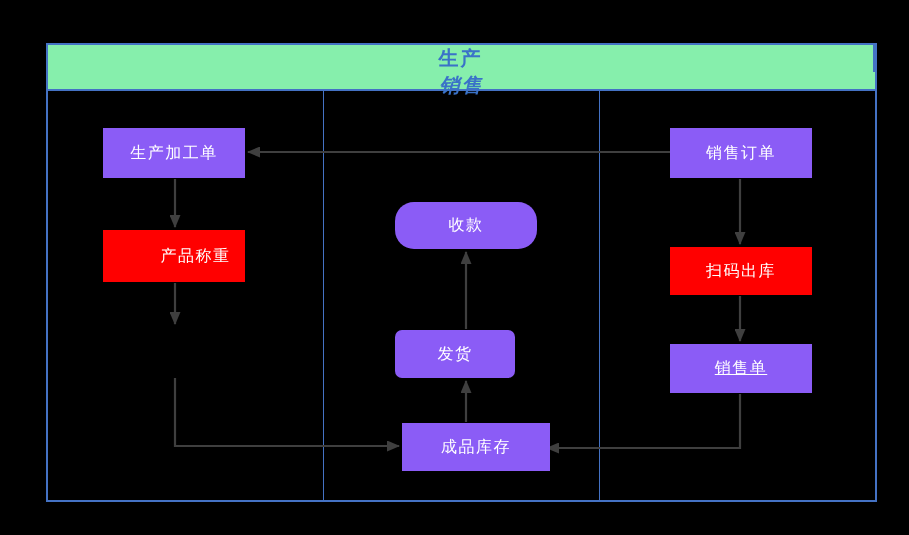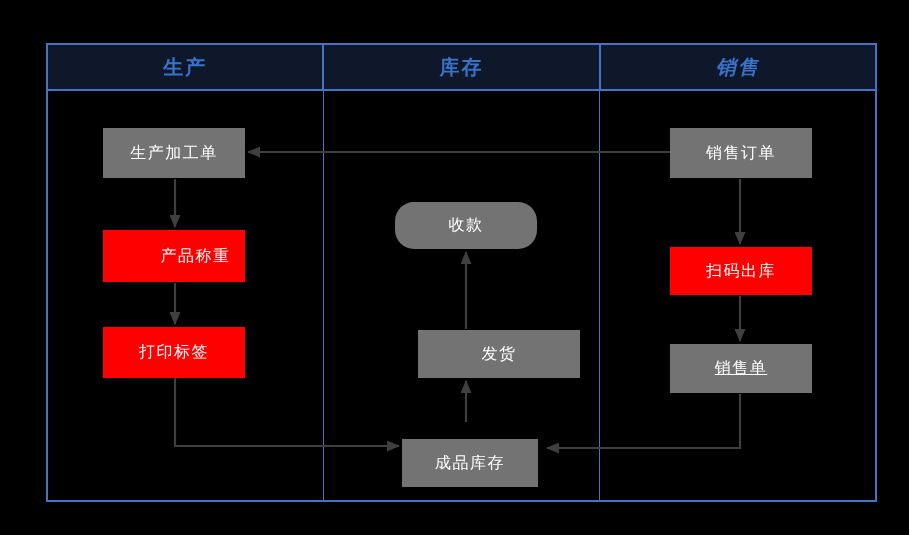--- a/index.html
+++ b/index.html
@@ -23,22 +23,23 @@
     width: 831px;
     height: 459px;
     border: 2px solid #4472C4;
     box-sizing: border-box;
     display: flex;
     flex-direction: column;
   }
   .header-row {
     display: flex;
     height: 44px;
-    background: #0f172a;
+    background: #86efac;
     border-bottom: 2px solid #4472C4;
+    flex-direction: column;
   }
   .header-cell {
     flex: 1;
     display: flex;
     align-items: center;
     justify-content: center;
     border-right: 2px solid #4472C4;
     color: #3A72C8;
     font-size: 20px;
     font-weight: bold;
@@ -60,29 +61,29 @@
   .node {
     position: absolute;
     display: flex;
     align-items: center;
     justify-content: center;
     color: #FFFFFF;
     font-size: 16px;
     letter-spacing: 1.5px;
     box-sizing: border-box;
   }
-  .node-blue { background: #737373; }
+  .node-blue { background: #8b5cf6; }
   .node-red  { background: #FF0000; }
 
   #node-production-order   { left: 103px; top: 128px; width: 142px; height: 50px; }
   #node-product-weighing   { left: 103px; top: 230px; width: 142px; height: 52px; padding-left: 43px; }
   #node-print-label        { left: 103px; top: 327px; width: 142px; height: 51px; }
   #node-receive-payment    { left: 395px; top: 202px; width: 142px; height: 47px; border-radius: 19px; }
-  #node-shipment           { left: 418px; top: 330px; width: 162px; height: 48px; }
-  #node-finished-goods     { left: 402px; top: 423px; width: 136px; height: 48px; margin-top: 16px; }
+  #node-shipment           { left: 395px; top: 330px; width: 120px; height: 48px; border-radius: 7px; }
+  #node-finished-goods     { left: 402px; top: 423px; width: 148px; height: 48px; }
   #node-sales-order        { left: 670px; top: 128px; width: 142px; height: 50px; }
   #node-scan-outbound      { left: 670px; top: 247px; width: 142px; height: 48px; }
   #node-sales-slip         { left: 670px; top: 344px; width: 142px; height: 49px; text-decoration: underline; }
 
   .arrow-layer {
     position: absolute;
     left: 0;
     top: 0;
     width: 909px;
     height: 535px;
@@ -90,21 +91,20 @@
   }
 </style>
 </head>
 <body>
 
 <div class="stage">
 
   <div class="swimlane-table">
     <div class="header-row">
       <div class="header-cell">生产</div>
-      <div class="header-cell">库存</div>
       <div class="header-cell">销售</div>
     </div>
     <div class="body-row">
       <div class="body-col"></div>
       <div class="body-col"></div>
       <div class="body-col"></div>
     </div>
   </div>
 
   <svg class="arrow-layer" viewBox="0 0 909 535" xmlns="http://www.w3.org/2000/svg">
@@ -121,21 +121,20 @@
       <path d="M740,179 L740,244" marker-end="url(#arrow-head)"></path>
       <path d="M740,296 L740,341" marker-end="url(#arrow-head)"></path>
       <path d="M740,394 L740,448 L547,448" marker-end="url(#arrow-head)"></path>
       <path d="M466,422 L466,381" marker-end="url(#arrow-head)"></path>
       <path d="M466,329 L466,252" marker-end="url(#arrow-head)"></path>
     </g>
   </svg>
 
   <div class="node node-blue" id="node-production-order">生产加工单</div>
   <div class="node node-red" id="node-product-weighing">产品称重</div>
-  <div class="node node-red" id="node-print-label">打印标签</div>
   <div class="node node-blue" id="node-receive-payment">收款</div>
   <div class="node node-blue" id="node-shipment">发货</div>
   <div class="node node-blue" id="node-finished-goods">成品库存</div>
   <div class="node node-red" id="node-scan-outbound">扫码出库</div>
   <div class="node node-blue" id="node-sales-order">销售订单</div>
   <div class="node node-blue" id="node-sales-slip">销售单</div>
 
 </div>
 
 </body></html>

